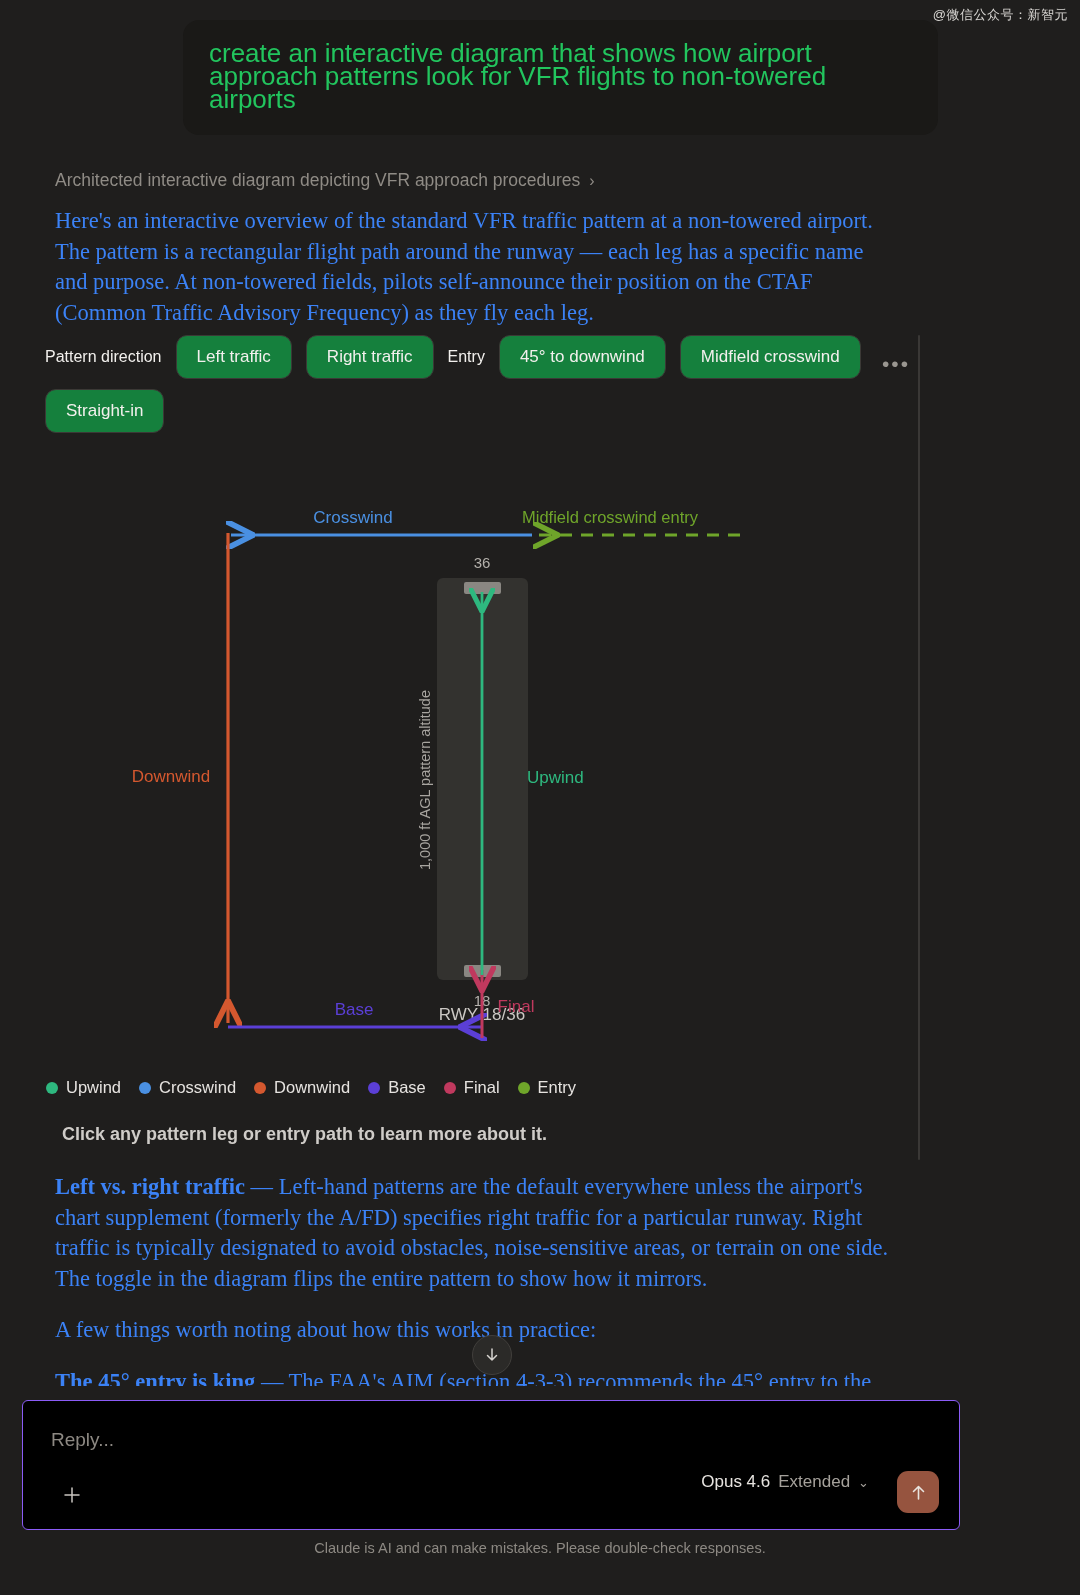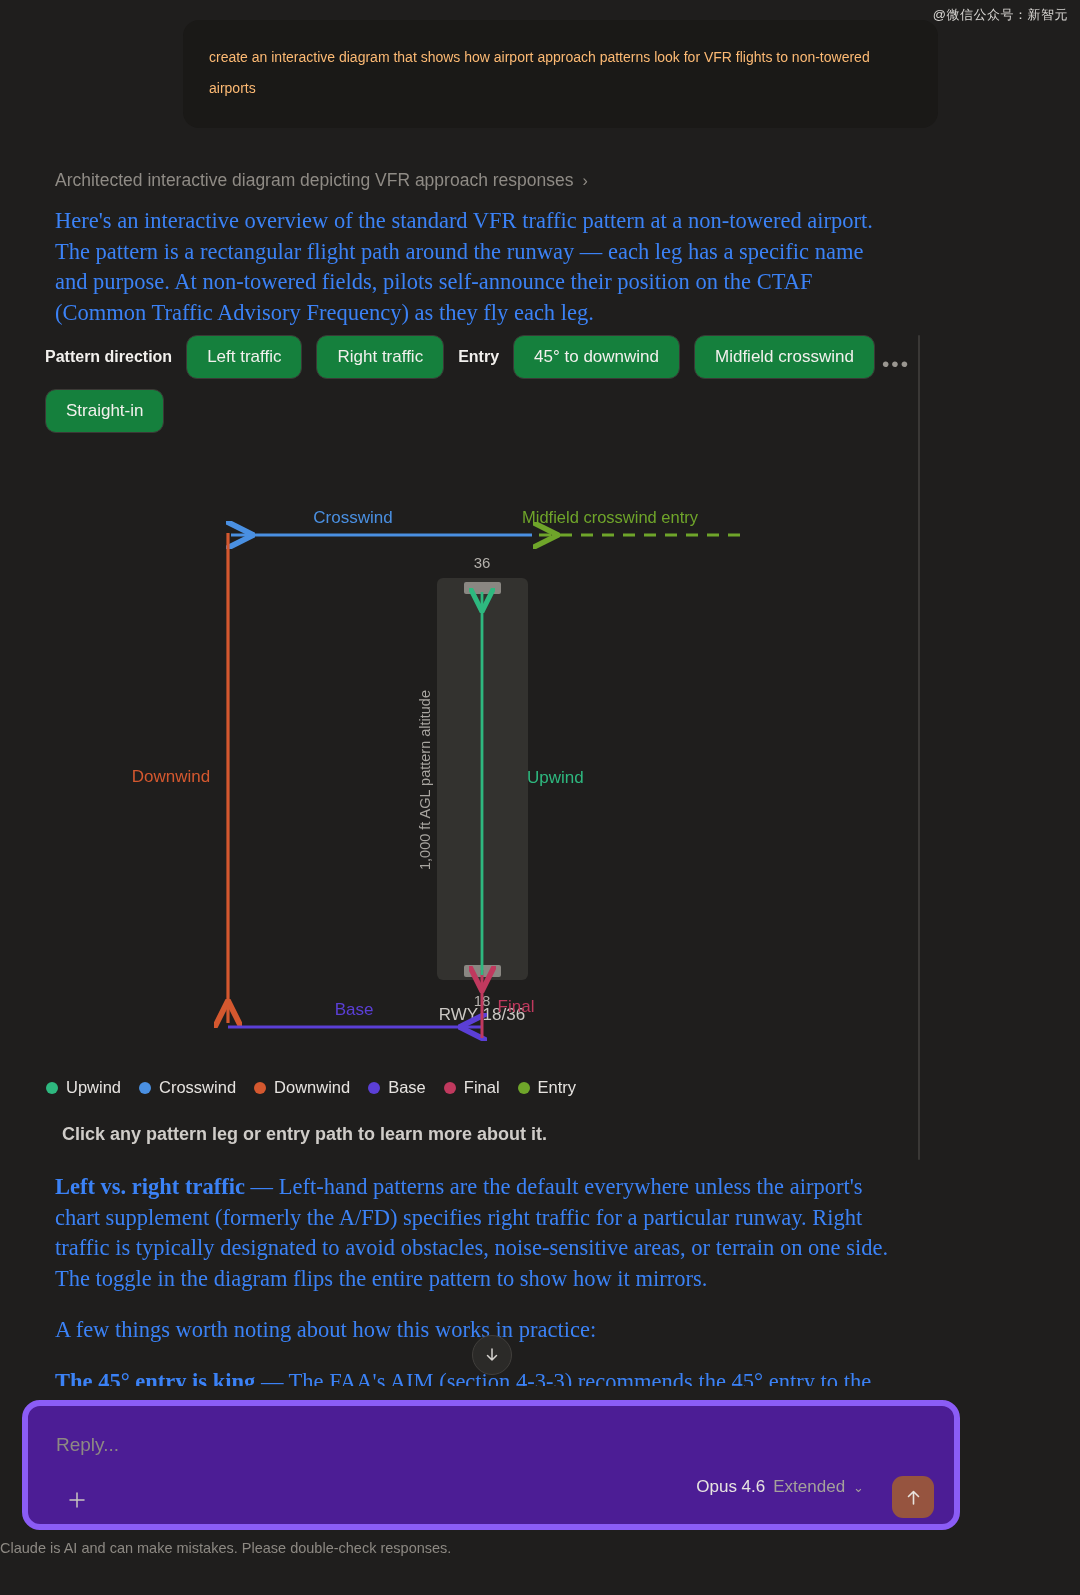--- a/index.html
+++ b/index.html
@@ -33,23 +33,23 @@
   .user-bubble {
     position: absolute;
     left: 183px;
     top: 20px;
     width: 755px;
     background: #1a1917;
     border-radius: 16px;
     padding: 22px 26px 24px 26px;
   }
   .user-bubble .txt {
-    font-size: 14px;
-    line-height: 31px;
-    color: #fdba74;
+    font-size: 26px;
+    line-height: 23px;
+    color: #22c55e;
     font-family: "Liberation Sans", sans-serif;
   }
 
   
   .thought {
     position: absolute;
     left: 55px;
     top: 170px;
     font-size: 17.5px;
     color: #8f8b85;
@@ -79,21 +79,21 @@
     left: 45px;
     top: 335px;
     width: 860px;
     display: flex;
     flex-wrap: wrap;
     align-items: center;
     gap: 10px 14px;
   }
   .ctrl-label {
     font-size: 16px;
-    font-weight: bold;
+    font-weight: normal;
     color: #f2f0ed;
     white-space: nowrap;
   }
   .pill {
     background: #15803d;
     border: 1px solid #3b3936;
     border-radius: 11px;
     padding: 11px 20px;
     font-size: 17px;
     color: #f2f0ed;
@@ -190,23 +190,23 @@
     height: 209px;
     background: #1f1e1d;
     z-index: 25;
   }
   .composer {
     position: absolute;
     left: 22px;
     top: 1400px;
     width: 938px;
     height: 130px;
-    background: #4c1d95;
-    border: 6px solid #8b5cf6;
-    border-radius: 18px;
+    background: #000000;
+    border: 1px solid #8b5cf6;
+    border-radius: 6px;
     z-index: 26;
   }
   .composer .placeholder {
     position: absolute;
     left: 28px;
     top: 28px;
     font-size: 19px;
     color: #8d8983;
     cursor: text;
   }
@@ -247,37 +247,37 @@
     display: flex;
     align-items: center;
     justify-content: center;
     cursor: pointer;
   }
   .footnote {
     position: absolute;
     left: 0;
     top: 1540px;
     width: 1080px;
-    text-align: left;
+    text-align: center;
     font-size: 14.5px;
     color: #8d8983;
     z-index: 27;
   }
 </style>
 </head>
 <body>
 
 <div class="watermark">@微信公众号：新智元</div>
 
 <div class="user-bubble">
   <div class="txt">create an interactive diagram that shows how airport approach patterns look for VFR flights to non-towered airports</div>
 </div>
 
 <div class="thought">
-  <span>Architected interactive diagram depicting VFR approach responses</span>
+  <span>Architected interactive diagram depicting VFR approach procedures</span>
   <span class="chev">›</span>
 </div>
 
 <div class="intro serif-body">Here's an interactive overview of the standard VFR traffic pattern at a non-towered airport. The pattern is a rectangular flight path around the runway — each leg has a specific name and purpose. At non-towered fields, pilots self-announce their position on the CTAF (Common Traffic Advisory Frequency) as they fly each leg.</div>
 
 <div class="controls">
   <span class="ctrl-label">Pattern direction</span>
   <button class="pill">Left traffic</button>
   <button class="pill">Right traffic</button>
   <span class="ctrl-label">Entry</span>

